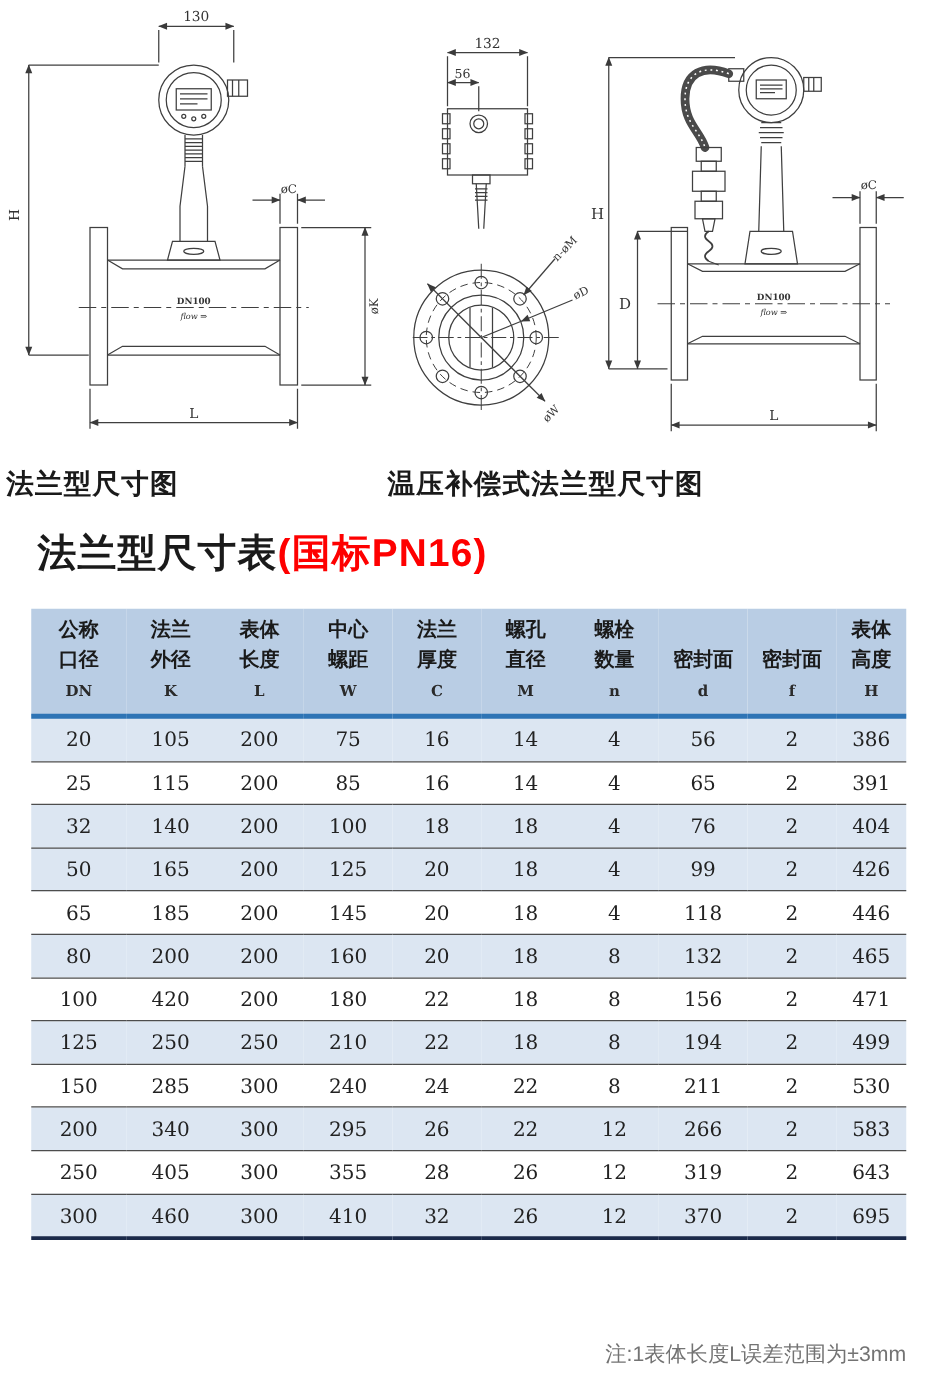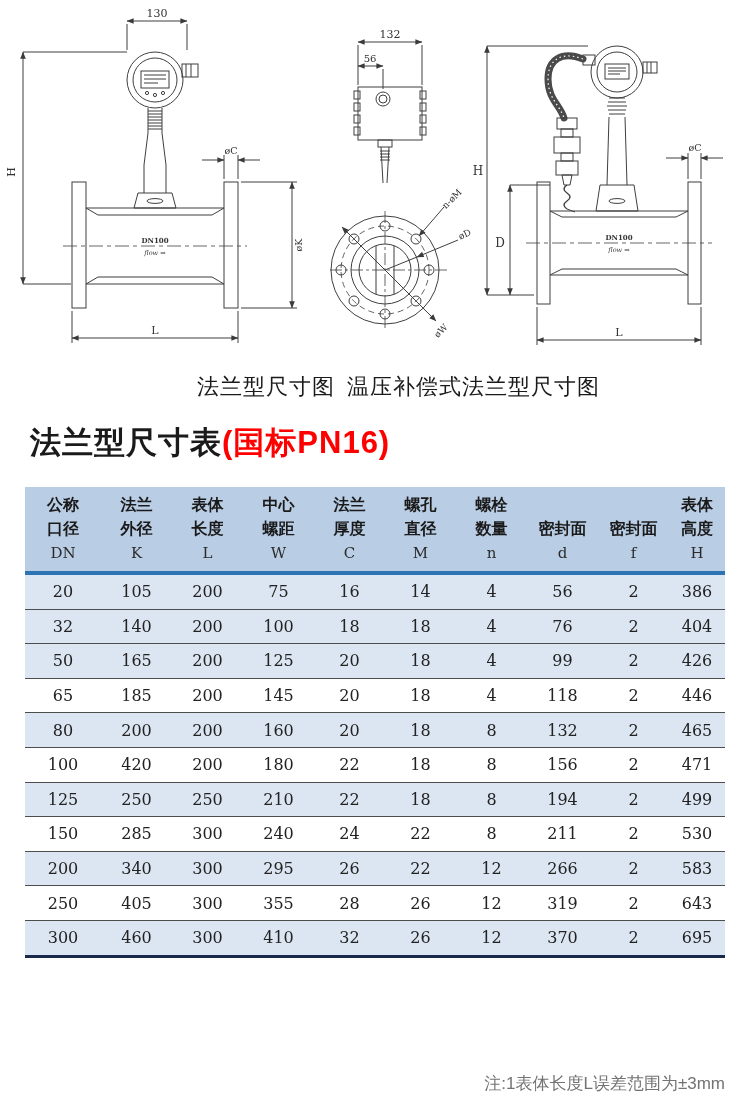--- a/index.html
+++ b/index.html
@@ -5,36 +5,36 @@
   html,body{margin:0;padding:0;}
   body{
     width:750px;height:1110px;position:relative;background:#ffffff;
     font-family:"Liberation Sans",sans-serif;color:#1a1a1a;overflow:hidden;
   }
   svg text{font-family:"DejaVu Serif",serif;fill:#333;}
   .drawing{position:absolute;}
   .d1{left:5px;top:5px;}
   .d2{left:330px;top:25px;}
   .d3{left:470px;top:25px;}
-  .caption{position:absolute;top:372px;font-size:22px;font-weight:400;text-align:right;letter-spacing:1px;}
+  .caption{position:absolute;top:372px;font-size:22px;font-weight:700;text-align:left;letter-spacing:1px;}
   .cap1{left:5px;width:330px;}
   .cap2{left:310px;width:290px;}
   .title{position:absolute;left:30px;top:422px;font-size:31px;font-weight:700;letter-spacing:1px;}
   .title .red{color:var(--title-accent,#fe0000);}
   .spec-table{
     position:absolute;left:25px;top:487px;width:700px;
     border-collapse:collapse;table-layout:fixed;
   }
   .spec-table thead tr{
     background:var(--header-bg,#b9cde4);
     border-bottom:4px solid var(--header-rule,#2e74b5);
   }
   .spec-table th{padding:6px 0 5px 0;vertical-align:middle;font-weight:700;margin-left:34px;}
   .hline{height:24px;line-height:24px;font-size:16px;text-align:center;}
-  .hsym{height:25px;line-height:25px;font-size:15px;font-weight:400;text-align:center;
+  .hsym{height:25px;line-height:25px;font-size:12px;font-weight:700;text-align:center;
         font-family:"DejaVu Serif",serif;color:#2a2a2a;}
   .spec-table tbody td{
     height:33.6px;text-align:center;font-family:"DejaVu Serif",serif;
     font-size:16px;color:#222;padding:0;
   }
   .spec-table tbody tr{border-top:1.5px solid var(--row-rule,#4d4d4d);}
   .spec-table tbody tr:first-child{border-top:none;}
   .spec-table tbody tr.alt{background:var(--alt-row-bg,#dce6f2);}
   .spec-table tbody{border-bottom:3px solid var(--table-end-rule,#1b2a4a);}
   .note{position:absolute;left:25px;top:1072px;width:700px;text-align:right;font-size:17px;color:#737373;}
@@ -294,20 +294,32 @@
         <td>105</td>
         <td>200</td>
         <td>75</td>
         <td>16</td>
         <td>14</td>
         <td>4</td>
         <td>56</td>
         <td>2</td>
         <td>386</td>
       </tr>
+      <tr>
+        <td>25</td>
+        <td>115</td>
+        <td>200</td>
+        <td>85</td>
+        <td>16</td>
+        <td>14</td>
+        <td>4</td>
+        <td>65</td>
+        <td>2</td>
+        <td>391</td>
+      </tr>
       <tr class="alt">
         <td>32</td>
         <td>140</td>
         <td>200</td>
         <td>100</td>
         <td>18</td>
         <td>18</td>
         <td>4</td>
         <td>76</td>
         <td>2</td>

